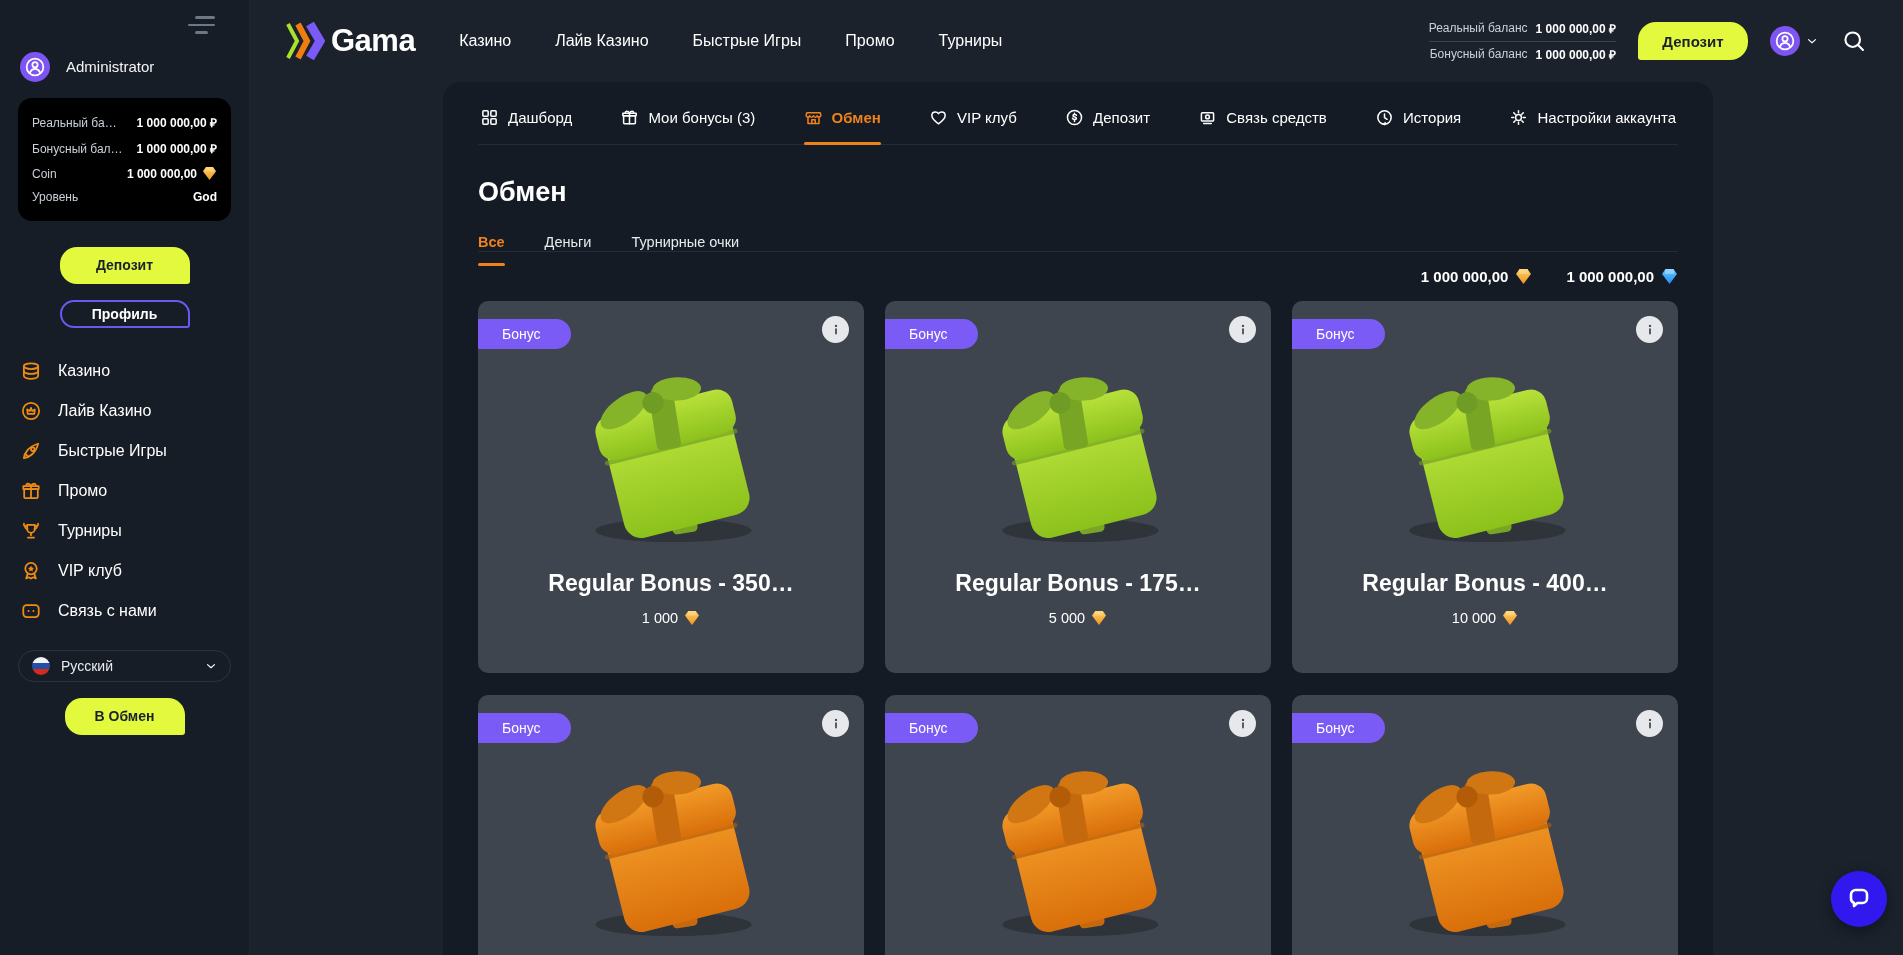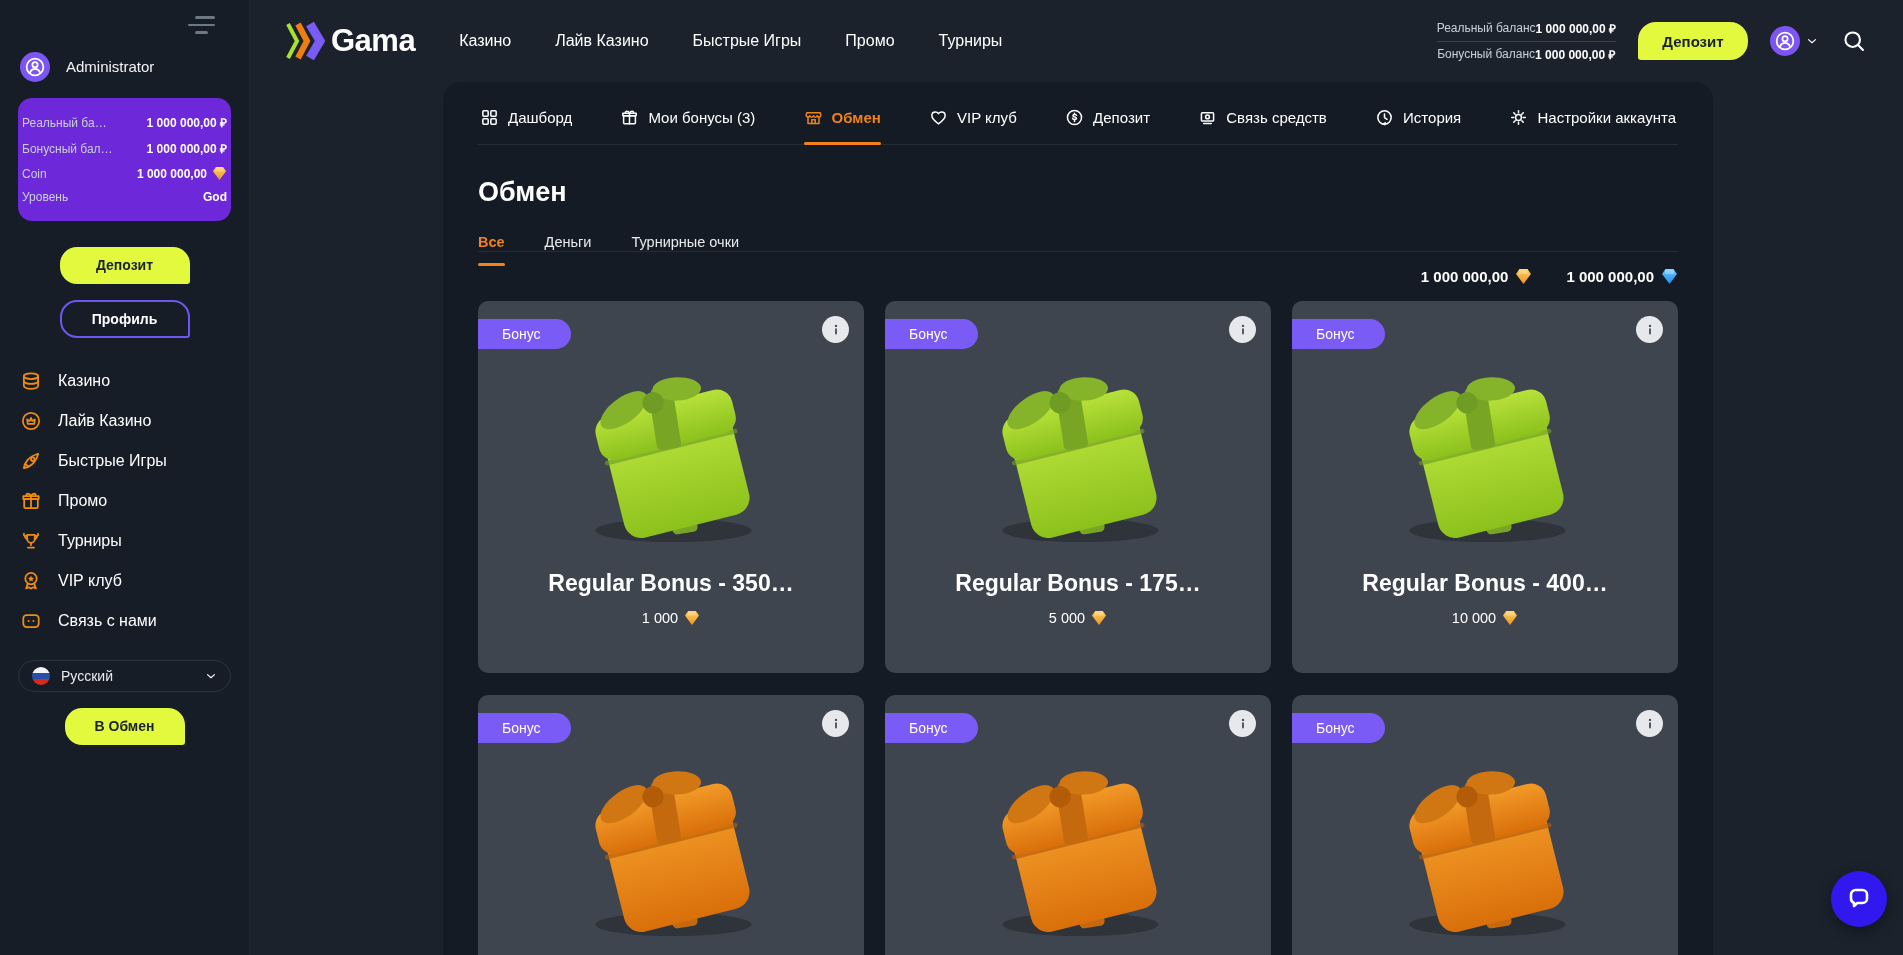--- a/index.html
+++ b/index.html
@@ -22,34 +22,34 @@
   .hamburger { align-self:flex-end; margin-right:16px; margin-top:2px; display:flex; flex-direction:column; gap:5px; align-items:flex-end; cursor:pointer; }
   .hamburger span { height:2.5px; border-radius:2px; background:#6d7885; display:block; }
   .hamburger span:nth-child(1){ width:20px; }
   .hamburger span:nth-child(2){ width:27px; }
   .hamburger span:nth-child(3){ width:13px; margin-right:7px; }
 
   .user-row { display:flex; align-items:center; gap:16px; margin-top:18px; padding-left:2px; }
   .avatar { width:30px; height:30px; border-radius:50%; background:#7d55f3; display:flex; align-items:center; justify-content:center; flex:none; }
   .user-name { font-size:15px; color:#f2f4f6; }
 
-  .stats-card { background:#6d28d9; border-radius:14px; padding:12px 4px; margin-top:16px; }
+  .stats-card { background:#000000; border-radius:14px; padding:12px 14px; margin-top:16px; }
   .stat-row { display:flex; justify-content:space-between; align-items:center; padding:4.5px 0; font-size:12px; }
   .stat-label { color:#c9d0d9; white-space:nowrap; }
   .stat-value { font-weight:bold; color:#fff; display:flex; align-items:center; gap:5px; white-space:nowrap; }
 
   .btn-yellow {
     background:#e3f93e; color:#1a212b; font-weight:bold; font-size:14px;
     border:none; border-radius:17px 17px 3px 17px; height:37px; cursor:pointer;
     font-family:"Liberation Sans", sans-serif;
     display:flex; align-items:center; justify-content:center;
   }
   .sb-deposit { width:130px; margin:26px auto 0; }
   .sb-profile {
-    width:130px; height:38px; margin:16px auto 0;
+    width:130px; height:28px; margin:16px auto 0;
     background:transparent; color:#fff; font-weight:bold; font-size:14px;
     border:2px solid #6b58f0; border-radius:17px 17px 3px 17px; cursor:pointer;
     font-family:"Liberation Sans", sans-serif;
     display:flex; align-items:center; justify-content:center;
   }
 
   .side-nav { margin-top:30px; display:flex; flex-direction:column; gap:14px; }
   .nav-item { display:flex; align-items:center; gap:16px; padding:2px 2px; cursor:pointer; }
   .nav-item .nico { color:#f08c12; width:22px; }
   .nav-item .nlabel { font-size:16px; color:#fff; }
@@ -64,21 +64,21 @@
   .sb-obmen { width:120px; margin:16px auto 0; }
 
   
   .header { position:absolute; left:250px; right:0; top:0; height:82px; display:flex; align-items:center; }
   .logo { display:flex; align-items:center; gap:6px; margin-left:33px; cursor:pointer; }
   .logo-text { font-size:31px; font-weight:bold; letter-spacing:-0.5px; color:#fff; }
   .top-nav { display:flex; gap:44px; margin-left:44px; }
   .top-nav .tn { font-size:16px; color:#fff; cursor:pointer; }
   .header-right { margin-left:auto; margin-right:36px; display:flex; align-items:center; gap:22px; }
   .hdr-balances { font-size:12px; }
-  .hdr-bal-row { display:flex; justify-content:center; align-items:center; gap:0; padding:4px 0; }
+  .hdr-bal-row { display:flex; justify-content:flex-end; align-items:center; gap:8px; padding:4px 0; }
   .hdr-bal-row:first-child { border-bottom:1px solid #3a434f; }
   .hdr-bal-label { color:#c9d0d9; }
   .hdr-bal-value { font-weight:bold; }
   .hdr-deposit { width:110px; height:38px; font-size:15px; border-radius:18px 18px 18px 3px; }
   .hdr-user { display:flex; align-items:center; gap:5px; cursor:pointer; }
   .search-btn { cursor:pointer; color:#fff; }
 
   
   .panel {
     position:absolute; left:443px; top:82px; width:1270px; height:873px;

